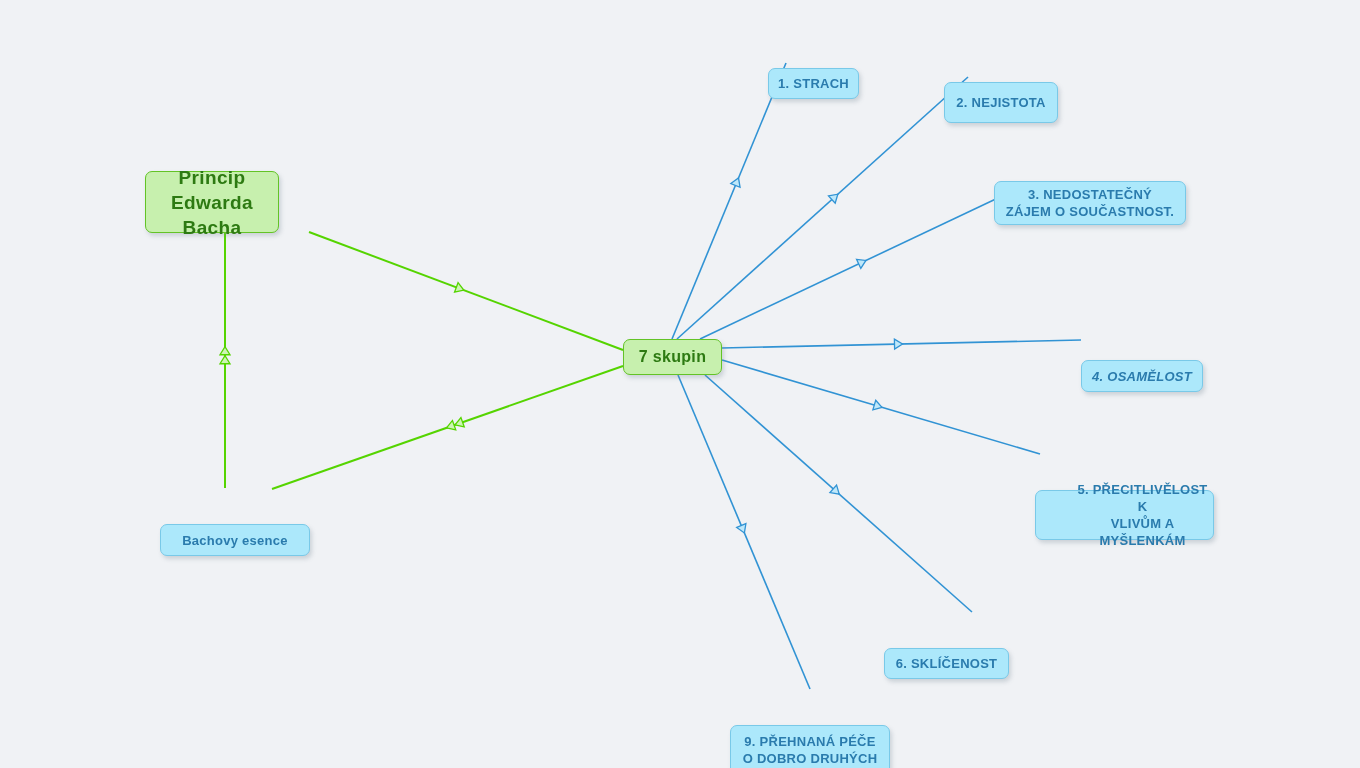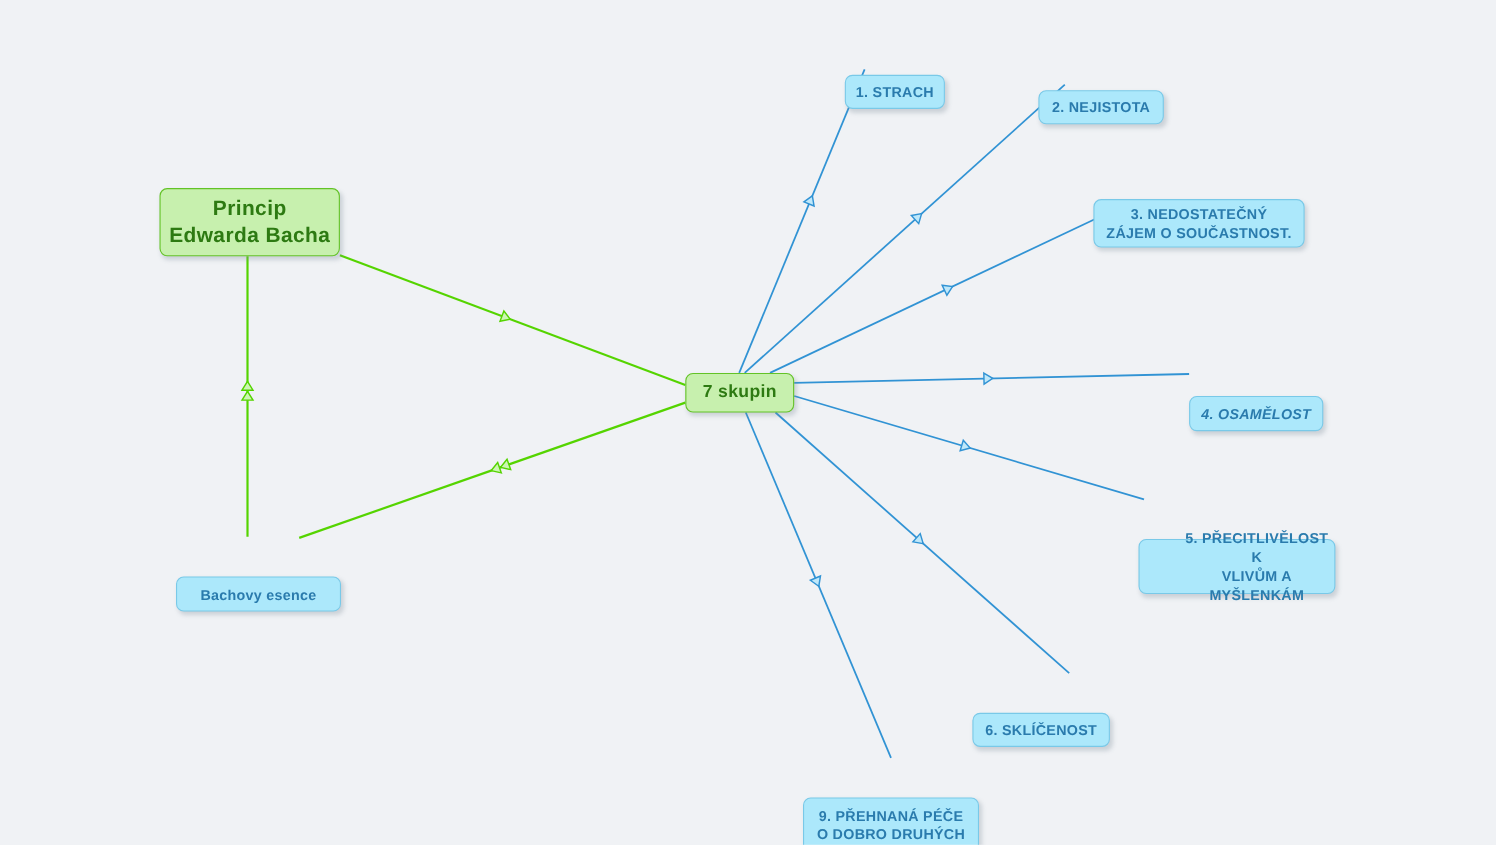--- a/index.html
+++ b/index.html
@@ -91,30 +91,30 @@
       <line x1="722" y1="348" x2="1081" y2="340" stroke="#3193d4" stroke-width="1.6"></line>
       <path d="M -7,-5 L 1,0 L -7,5 Z" transform="translate(901.5,344) rotate(-1.276574892879824)" fill="#bfe8fa" stroke="#3193d4" stroke-width="1.3" stroke-linejoin="miter"></path>
       <line x1="722" y1="360" x2="1040" y2="454" stroke="#3193d4" stroke-width="1.6"></line>
       <path d="M -7,-5 L 1,0 L -7,5 Z" transform="translate(881,407) rotate(16.467546793002708)" fill="#bfe8fa" stroke="#3193d4" stroke-width="1.3" stroke-linejoin="miter"></path>
       <line x1="705" y1="375" x2="972" y2="612" stroke="#3193d4" stroke-width="1.6"></line>
       <path d="M -7,-5 L 1,0 L -7,5 Z" transform="translate(838.5,493.5) rotate(41.59355624500528)" fill="#bfe8fa" stroke="#3193d4" stroke-width="1.3" stroke-linejoin="miter"></path>
       <line x1="678" y1="375" x2="810" y2="689" stroke="#3193d4" stroke-width="1.6"></line>
       <path d="M -7,-5 L 1,0 L -7,5 Z" transform="translate(744,532) rotate(67.19898368782772)" fill="#bfe8fa" stroke="#3193d4" stroke-width="1.3" stroke-linejoin="miter"></path>
     </svg>
 
-  <div class="node node-green node-root" style="left: 145px; top: 171px; width: 164px; height: 62px;"><span>Princip
+  <div class="node node-green node-root" style="left: 145px; top: 171px; width: 134px; height: 62px;"><span>Princip
 Edwarda Bacha</span></div>
 
   <div class="node node-green node-center" style="left: 623px; top: 339px; width: 99px; height: 36px;"><span>7 skupin</span></div>
 
   <div class="node node-blue node-sub" style="left: 160px; top: 488px; width: 150px; height: 32px;"><span>Bachovy esence</span></div>
 
   <div class="node node-blue node-sub" style="left: 768px; top: 32px; width: 91px; height: 31px;"><span>1. STRACH</span></div>
 
-  <div class="node node-blue node-sub" style="left: 944px; top: 46px; width: 114px; height: 31px;"><span>2. NEJISTOTA</span></div>
+  <div class="node node-blue node-sub" style="left: 944px; top: 46px; width: 114px; height: 41px;"><span>2. NEJISTOTA</span></div>
 
   <div class="node node-blue node-sub" style="left: 994px; top: 145px; width: 192px; height: 44px;"><span>3. NEDOSTATEČNÝ
 ZÁJEM O SOUČASTNOST.</span></div>
 
   <div class="node node-blue node-sub" style="left: 1081px; top: 324px; width: 122px; height: 32px; font-style: italic;"><span>4. OSAMĚLOST</span></div>
 
   <div class="node node-blue node-sub" style="left: 1035px; top: 454px; width: 179px; height: 50px; padding-left: 36px;"><span>5. PŘECITLIVĚLOST K
 VLIVŮM A MYŠLENKÁM</span></div>
 
   <div class="node node-blue node-sub" style="left: 884px; top: 612px; width: 125px; height: 31px;"><span>6. SKLÍČENOST</span></div>

